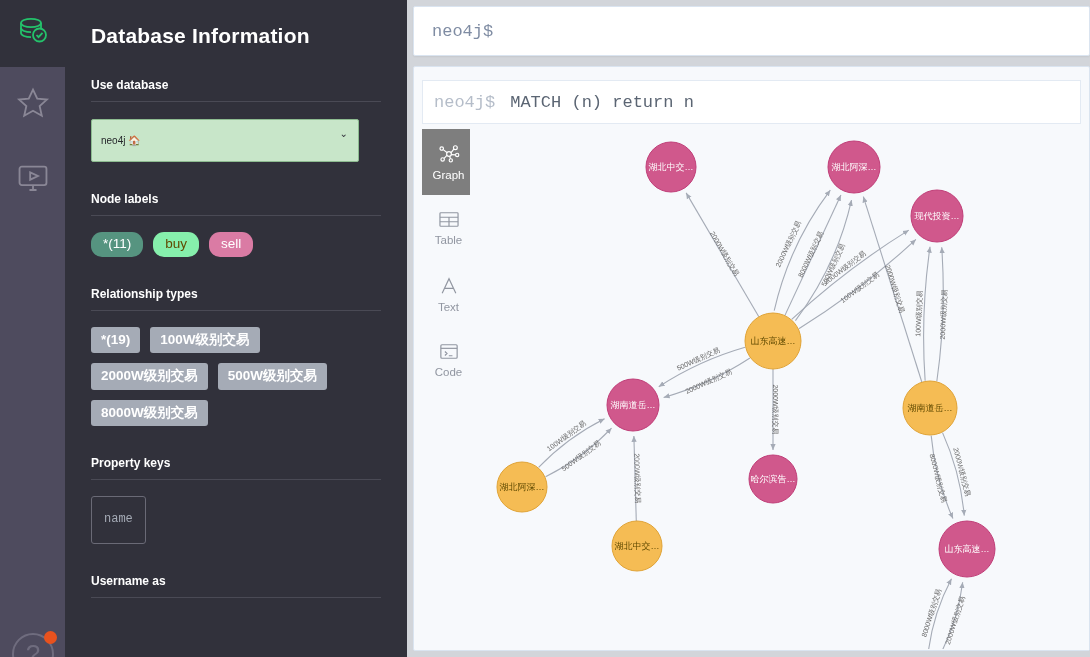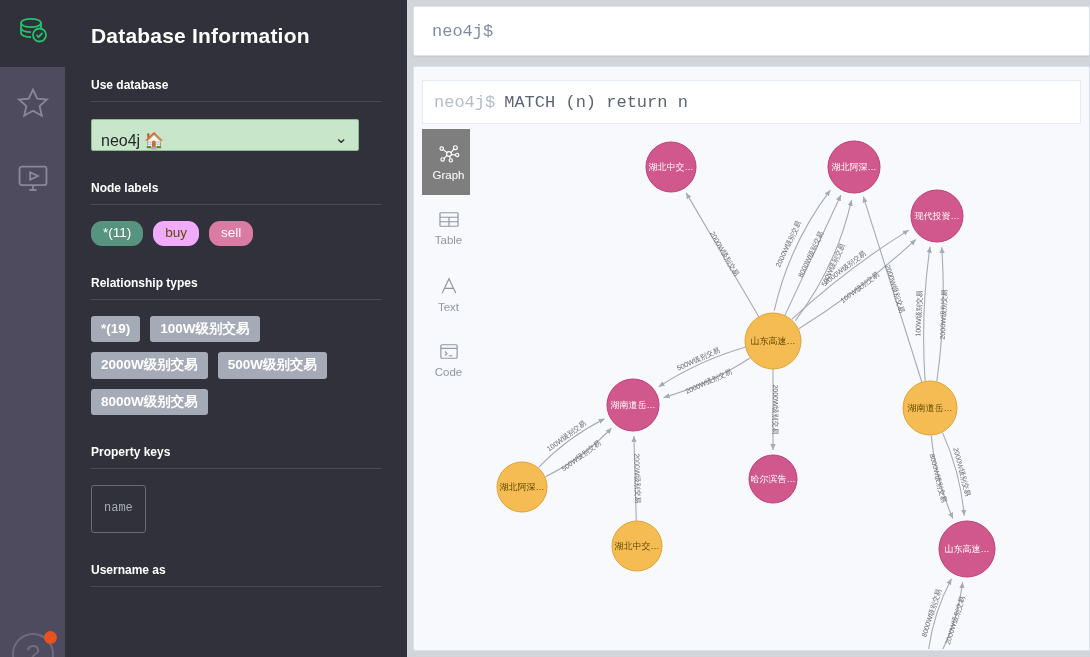--- a/index.html
+++ b/index.html
@@ -60,45 +60,45 @@
   .drawer-body { padding: 0 26px; }
   .section-h {
     font-size: 12px; font-weight: bold;
     margin-top: 30px;
     padding-bottom: 9px;
     border-bottom: 1px solid #4a4a55;
     color: #fff;
   }
   .db-select {
     margin-top: 17px;
-    height: 32px; width: 268px;
+    height: 43px; width: 268px;
     background: #C8E6C9;
     border: 1px solid #8dbb90;
     border-radius: 2px;
-    display: flex; align-items: flex-end;
+    display: flex; align-items: center;
     padding: 0 9px;
-    color: #26272b; font-size: 16px;
+    color: #26272b; font-size: 10px;
     cursor: pointer;
     position: relative;
   }
   .db-select .caret {
     position: absolute; right: 10px; top: 8px;
     color: #31313B;
   }
   .chips { margin-top: 16px; display: flex; flex-wrap: wrap; gap: 10px; }
   .chip {
     border-radius: 11px;
     padding: 4px 12px 5px;
     font-size: 13.5px;
     cursor: pointer;
     line-height: 1.15;
     white-space: nowrap;
   }
   .chip.all   { background: #569480; color: #fff; }
-  .chip.buy   { background: #f0abfc; color: #604A00; }
+  .chip.buy   { background: #86efac; color: #604A00; }
   .chip.sell  { background: #DA7BA4; color: #fff; }
   .chip.rel {
     background: #A5ABB6; color: #fff; border-radius: 3px;
     padding: 5px 10px 6px; font-size: 13.5px; font-weight: bold;
   }
   .chip.prop {
     background: transparent; color: #A5ABB6;
     border: 1px solid #6a6a76; border-radius: 3px;
     padding: 16px 12px; font-size: 12px; font-family: Liberation Mono, monospace;
   }
@@ -141,21 +141,21 @@
     margin: 13px 8px 0 8px;
     height: 44px;
     background: #fff;
     border: 1px solid #E3EAF3;
     display: flex; align-items: center;
     padding-left: 11px;
     font-family: "Liberation Mono", monospace;
     font-size: 17px;
   }
   .cmd-prompt { color: #B5BDC9; }
-  .cmd-text { color: #5B6573; margin-left: 9px; }
+  .cmd-text { color: #5B6573; margin-left: 15px; }
 
   
   .views {
     position: absolute; left: 8px; top: 62px;
     width: 53px;
   }
   .view-tab {
     width: 53px; height: 66px;
     display: flex; flex-direction: column;
     align-items: center; justify-content: center;

